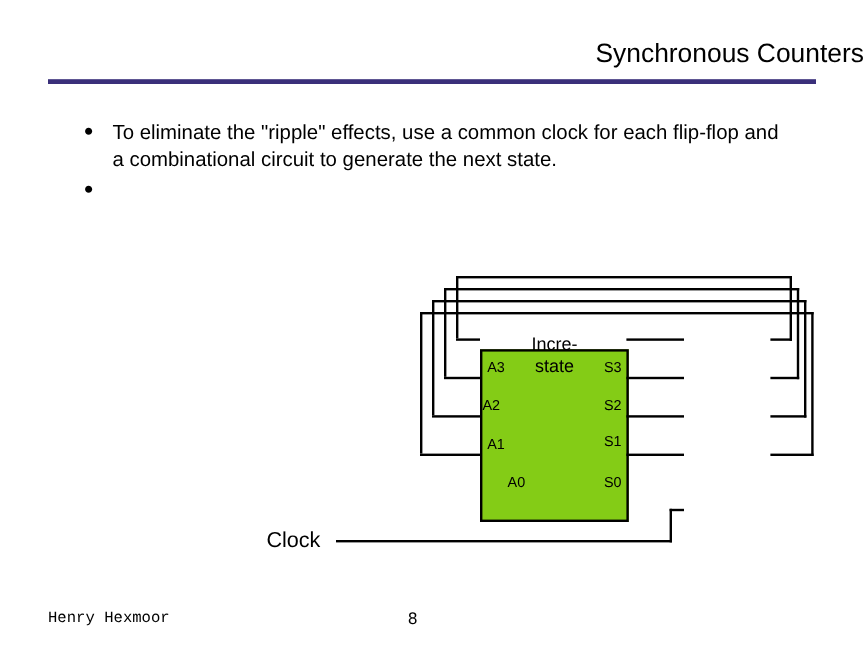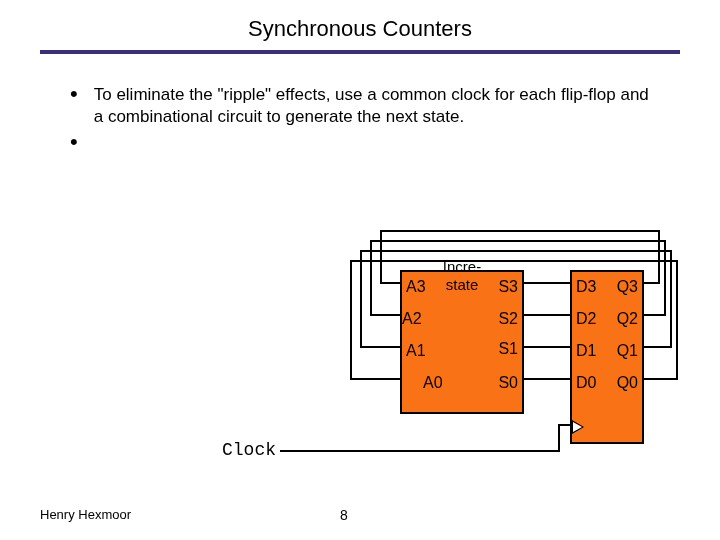--- a/index.html
+++ b/index.html
@@ -6,23 +6,23 @@
     margin: 0;
     padding: 0;
     width: 720px;
     height: 540px;
     font-family: "Comic Sans MS", cursive, sans-serif;
     background: white;
     position: relative;
     overflow: hidden;
   }
   .title {
-    text-align: center;
+    text-align: right;
     font-size: 22px;
-    padding-top: 16px;
+    padding-top: 32px;
     padding-bottom: 8px;
   }
   .rule {
     height: 4px;
     background: #3a2f7a;
     margin: 0 40px;
   }
   .content {
     padding: 30px 60px 0 70px;
     position: relative;
@@ -45,38 +45,39 @@
   .diagram {
     position: absolute;
     left: 280px;
     top: 210px;
     width: 400px;
     height: 260px;
   }
   .box {
     position: absolute;
     border: 2px solid black;
-    background: #f97316;
+    background: #84cc16;
+    margin-top: 21px;
   }
   .incrementer {
     left: 120px;
     top: 60px;
     width: 120px;
     height: 140px;
   }
   .ffbank {
     left: 290px;
     top: 60px;
     width: 70px;
     height: 170px;
   }
   .port {
     position: absolute;
     font-family: Arial, sans-serif;
-    font-size: 16px;
+    font-size: 12px;
     text-align: right;
   }
   .inc-label {
     position: absolute;
     font-family: Arial, sans-serif;
     font-size: 15px;
     text-align: center;
     width: 100%;
     top: -14px;
     left: 0;
@@ -89,21 +90,21 @@
     width: 100%;
     top: 4px;
     left: 0;
   }
   .wire {
     position: absolute;
     background: black;
   }
   .clock-label {
     position: absolute;
-    font-family: Liberation Mono, monospace;
+    font-family: Liberation Sans, sans-serif;
     font-size: 18px;
     left: -58px;
     top: 230px;
     text-align: center;
   }
   .tri {
     position: absolute;
     width: 0;
     height: 0;
     border-top: 7px solid transparent;
@@ -121,21 +122,21 @@
     top: -5px;
   }
   .footer {
     position: absolute;
     bottom: 18px;
     left: 40px;
     right: 40px;
     font-size: 13px;
     display: flex;
   }
-  .footer .author { flex: 0 0 auto; }
+  .footer .author { flex: 0 0 auto; font-family: Liberation Mono, monospace; }
   .footer .page { position: absolute; left: 300px; font-family: Arial, sans-serif; font-size: 14px; }
 </style>
 </head>
 <body>
 
 <div class="title">Synchronous Counters</div>
 <div class="rule"></div>
 
 <div class="content">
   <div class="bullet-row">
@@ -180,33 +181,20 @@
     <div class="port" style="right:4px; top:38px">S2</div>
     <div class="port" style="right:4px; top:68px">S1</div>
     <div class="port" style="right:4px; top:102px">S0</div>
   </div>
 
   <div class="wire" style="left:242px; top:72px; width:48px; height:2px"></div>
   <div class="wire" style="left:242px; top:104px; width:48px; height:2px"></div>
   <div class="wire" style="left:242px; top:136px; width:48px; height:2px"></div>
   <div class="wire" style="left:242px; top:168px; width:48px; height:2px"></div>
 
-  <div class="box ffbank">
-    <div class="port" style="left:4px; top:6px">D3</div>
-    <div class="port" style="left:4px; top:38px">D2</div>
-    <div class="port" style="left:4px; top:70px">D1</div>
-    <div class="port" style="left:4px; top:102px">D0</div>
-    <div class="port" style="right:4px; top:6px">Q3</div>
-    <div class="port" style="right:4px; top:38px">Q2</div>
-    <div class="port" style="right:4px; top:70px">Q1</div>
-    <div class="port" style="right:4px; top:102px">Q0</div>
-    <div class="tri" style="left:0px; top:148px">
-        <div class="tri-inner"></div>
-      </div>
-  </div>
 
   <div class="wire" style="left:362px; top:72px; width:18px; height:2px"></div>
   <div class="wire" style="left:362px; top:104px; width:24px; height:2px"></div>
   <div class="wire" style="left:362px; top:136px; width:30px; height:2px"></div>
   <div class="wire" style="left:362px; top:168px; width:36px; height:2px"></div>
 
   <div class="clock-label">Clock</div>
   <div class="wire" style="left:0px; top:240px; width:280px; height:2px"></div>
   <div class="wire" style="left:278px; top:214px; width:2px; height:28px"></div>
   <div class="wire" style="left:278px; top:214px; width:12px; height:2px"></div>

